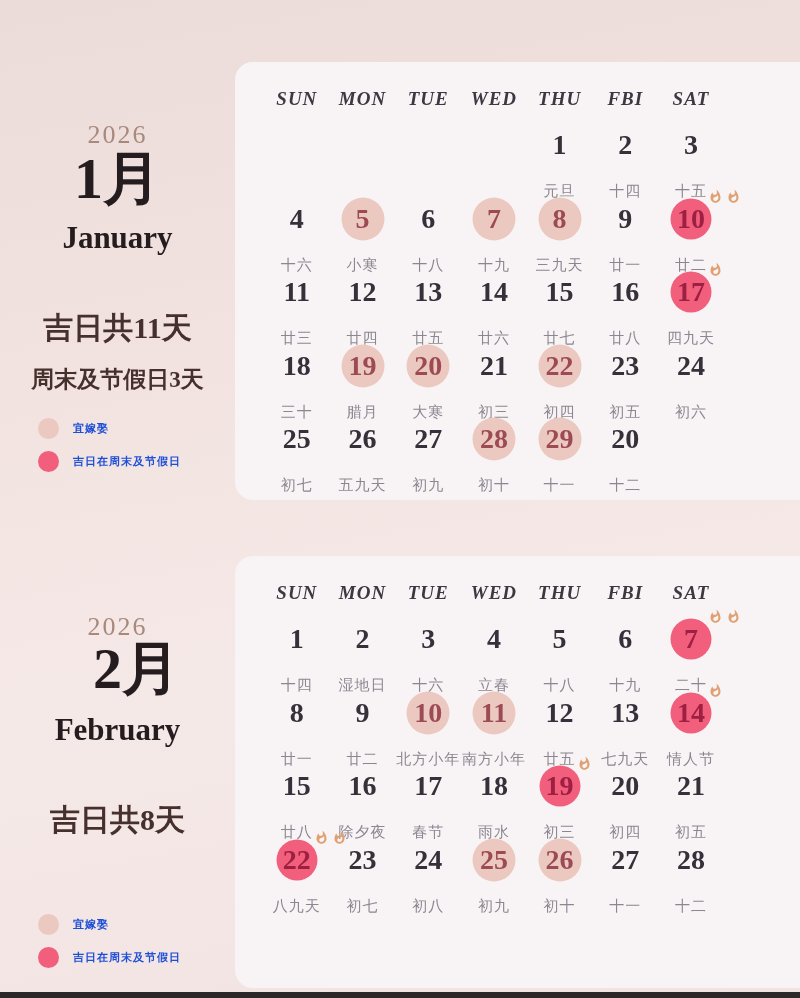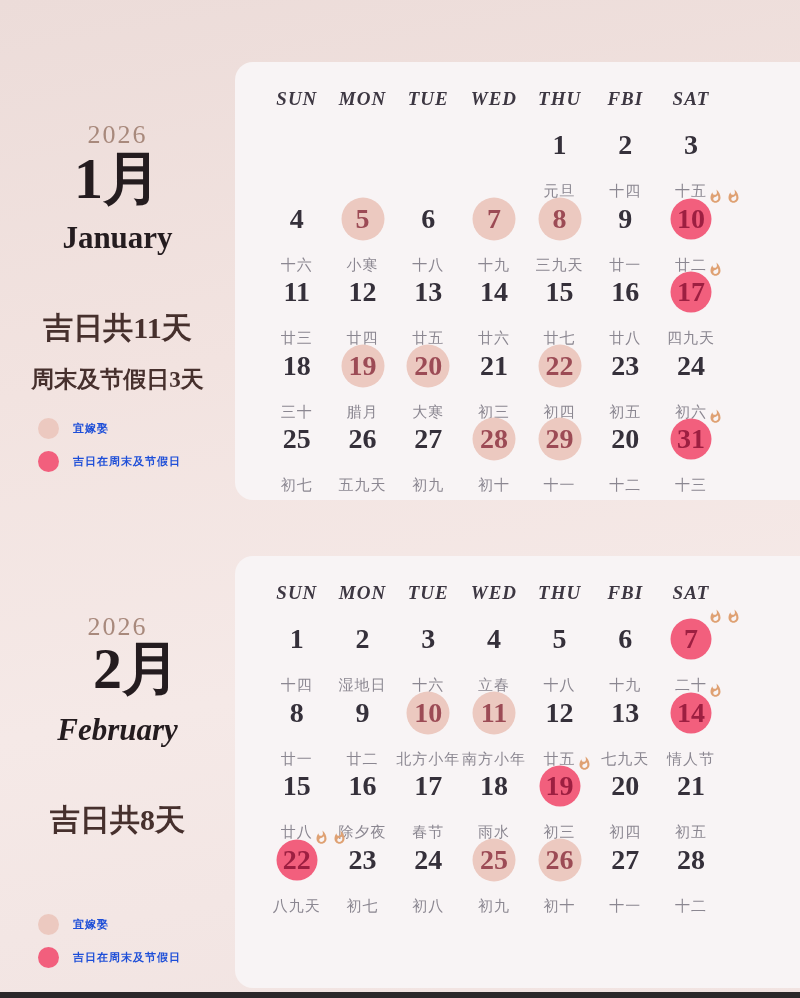--- a/index.html
+++ b/index.html
@@ -41,21 +41,21 @@
   .panel>div{position:absolute;width:100%;text-align:center;}
   .year{font-size:26px;font-weight:400;color:var(--yearTan);letter-spacing:2px;}
   .month-cn{font-size:58px;font-weight:700;color:var(--titleDark);line-height:1;}
   .month-en{font-size:31px;font-weight:700;color:var(--titleDark);}
   .stat1{font-size:30px;font-weight:700;color:var(--statBrown);}
   .stat2{font-size:23px;font-weight:700;color:var(--statBrown);}
   .panel-jan .year{top:120px;}  .panel-jan .month-cn{top:150px;}
   .panel-jan .month-en{top:220px;} .panel-jan .stat1{top:308px;}
   .panel-jan .stat2{top:364px;}  .panel-jan .legend{top:418px;}
   .panel-feb .year{top:612px;}  .panel-feb .month-cn{top:640px;padding-left:38px;}
-  .panel-feb .month-en{top:712px;font-style:italic;} .panel-feb .stat1{top:800px;}
+  .panel-feb .month-en{top:712px;} .panel-feb .stat1{top:800px;}
   .panel-feb .stat2{top:856px;}  .panel-feb .legend{top:914px;}
   .legend{left:38px !important;width:auto !important;text-align:left !important;}
   .legend-row{display:flex;align-items:center;margin-bottom:12px;}
   .dot{width:21px;height:21px;border-radius:50%;margin-right:14px;flex:none;}
   .dot.beige{background:var(--beige);}
   .dot.pink{background:var(--pink);}
   .legend-row .lbl{font-size:11px;font-weight:700;color:#1d4ed8;letter-spacing:1px;}
   .bottom-bar{position:absolute;left:0;right:0;bottom:0;height:6px;background:#2b282a;}
 </style>
 </head>
@@ -271,32 +271,20 @@
           <span class="circle beige"></span>
           <span class="num on-beige">29</span>
         </div>
         <div class="lunar">十一</div>
       </div>
       <div class="day">
         <div class="daytop">
           <span class="num">20</span>
         </div>
         <div class="lunar">十二</div>
-      </div>
-      <div class="day">
-        <div class="daytop">
-          <span class="circle pink"></span>
-          <span class="num on-pink">31</span>
-          <span class="flames">
-            <svg viewBox="0 0 24 24">
-              <path fill="#dfa173" d="M13.5.67s.74 2.65.74 4.8c0 2.06-1.35 3.73-3.41 3.73-2.07 0-3.63-1.67-3.63-3.73l.03-.36C5.21 7.51 4 10.62 4 14c0 4.42 3.58 8 8 8s8-3.58 8-8C20 8.61 17.41 3.8 13.5.67zM11.71 19c-1.78 0-3.22-1.4-3.22-3.14 0-1.62 1.05-2.76 2.81-3.12 1.77-.36 3.6-1.21 4.62-2.58.39 1.29.59 2.65.59 4.04 0 2.65-2.15 4.8-4.8 4.8z"></path>
-            </svg>
-          </span>
-        </div>
-        <div class="lunar">十三</div>
       </div>
     </div>
 </div>
 
 <div class="card card-feb">
   <div class="weekdays">
     <span>SUN</span>
     <span>MON</span>
     <span>TUE</span>
     <span>WED</span>

